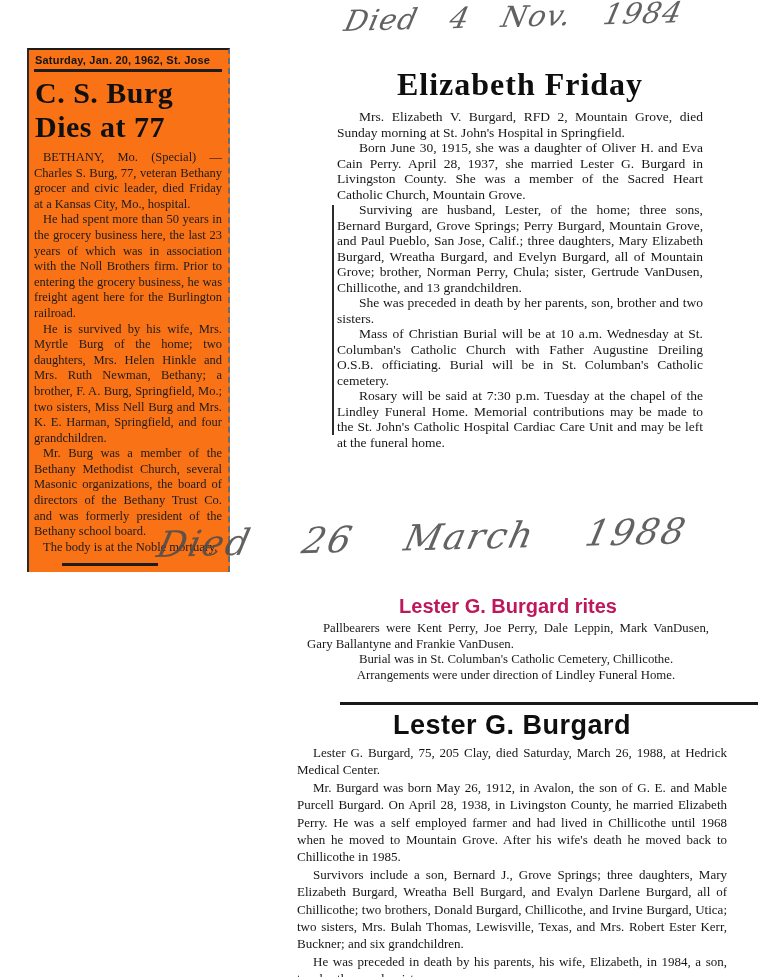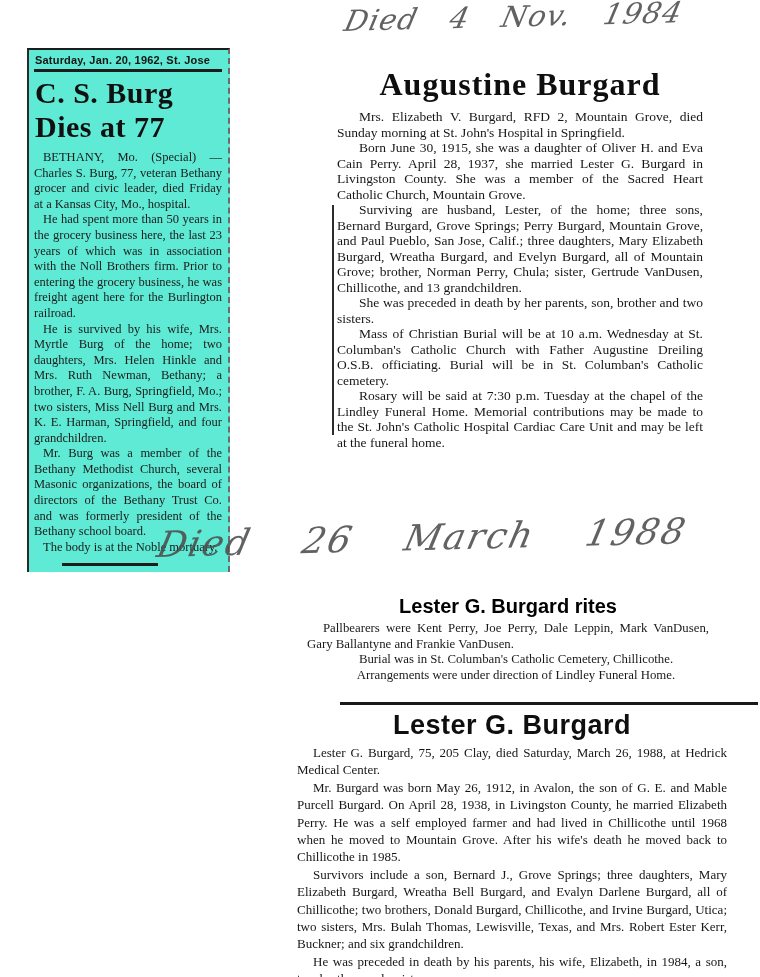--- a/index.html
+++ b/index.html
@@ -16,21 +16,21 @@
     font-style:italic;color:#4d4d4d;white-space:nowrap;
     transform:skewX(-14deg) rotate(-1.5deg);
     transform-origin:left center;opacity:.88;
   }
   .hw-top{top:4px;left:345px;font-size:29px;word-spacing:22px;letter-spacing:1px;}
   .hw-mid{top:524px;left:158px;font-size:36px;word-spacing:38px;letter-spacing:2px;}
 
   
   .burg-clip{
     top:48px;left:27px;width:203px;
-    background:#5eead4;
+    background:#f97316;
     border-top:2px solid #1c1c1c;
     border-left:2px solid #2a2a2a;
     border-right:2px dashed #6b6b6b;
     box-sizing:border-box;
     padding:2px 6px 4px 5px;
   }
   .burg-dateline{
     font-family:"Liberation Sans", sans-serif;
     font-weight:bold;font-size:11px;letter-spacing:.2px;
     padding:2px 0 3px 1px;white-space:nowrap;
@@ -57,21 +57,21 @@
   .eliz-body p{
     margin:0;font-size:13.5px;line-height:15.5px;
     text-align:justify;text-indent:22px;color:#171717;
   }
   .eliz-rule{top:205px;left:332px;width:2px;height:230px;background:#2c2c2c;}
 
   
   .rites{top:595px;left:307px;width:402px;}
   .rites-title{
     font-family:"Liberation Sans", sans-serif;font-weight:bold;
-    font-size:20px;text-align:center;color:#000000;margin:0 0 3px 0;
+    font-size:20px;text-align:center;color:#be185d;margin:0 0 3px 0;
   }
   .rites-body p{
     margin:0;font-size:12.8px;line-height:15.5px;
     text-align:justify;text-indent:16px;color:#191919;
   }
   .rites-body p.noindent-last{text-align:center;}
 
   
   .mid-divider{top:702px;left:340px;width:418px;height:3px;background:#1a1a1a;}
   .lester{top:710px;left:297px;width:430px;}
@@ -100,21 +100,21 @@
     <p>BETHANY, Mo. (Special) — Charles S. Burg, 77, veteran Bethany grocer and civic leader, died Friday at a Kansas City, Mo., hospital.</p>
     <p>He had spent more than 50 years in the grocery business here, the last 23 years of which was in association with the Noll Brothers firm. Prior to entering the grocery business, he was freight agent here for the Burlington railroad.</p>
     <p>He is survived by his wife, Mrs. Myrtle Burg of the home; two daughters, Mrs. Helen Hinkle and Mrs. Ruth Newman, Bethany; a brother, F. A. Burg, Springfield, Mo.; two sisters, Miss Nell Burg and Mrs. K. E. Harman, Springfield, and four grandchildren.</p>
     <p>Mr. Burg was a member of the Bethany Methodist Church, several Masonic organizations, the board of directors of the Bethany Trust Co. and was formerly president of the Bethany school board.</p>
     <p>The body is at the Noble mortuary.</p>
   </div>
   <div class="burg-endrule"></div>
 </div>
 
 <div class="abs eliz">
-  <h1 class="eliz-title">Augustine Burgard</h1>
+  <h1 class="eliz-title">Elizabeth Friday</h1>
   <div class="eliz-body">
     <p>Mrs. Elizabeth V. Burgard, RFD 2, Mountain Grove, died Sunday morning at St. John's Hospital in Springfield.</p>
     <p>Born June 30, 1915, she was a daughter of Oliver H. and Eva Cain Perry. April 28, 1937, she married Lester G. Burgard in Livingston County. She was a member of the Sacred Heart Catholic Church, Mountain Grove.</p>
     <p>Surviving are husband, Lester, of the home; three sons, Bernard Burgard, Grove Springs; Perry Burgard, Mountain Grove, and Paul Pueblo, San Jose, Calif.; three daughters, Mary Elizabeth Burgard, Wreatha Burgard, and Evelyn Burgard, all of Mountain Grove; brother, Norman Perry, Chula; sister, Gertrude VanDusen, Chillicothe, and 13 grandchildren.</p>
     <p>She was preceded in death by her parents, son, brother and two sisters.</p>
     <p>Mass of Christian Burial will be at 10 a.m. Wednesday at St. Columban's Catholic Church with Father Augustine Dreiling O.S.B. officiating. Burial will be in St. Columban's Catholic cemetery.</p>
     <p>Rosary will be said at 7:30 p.m. Tuesday at the chapel of the Lindley Funeral Home. Memorial contributions may be made to the St. John's Catholic Hospital Cardiac Care Unit and may be left at the funeral home.</p>
   </div>
 </div>
 <div class="abs eliz-rule"></div>

